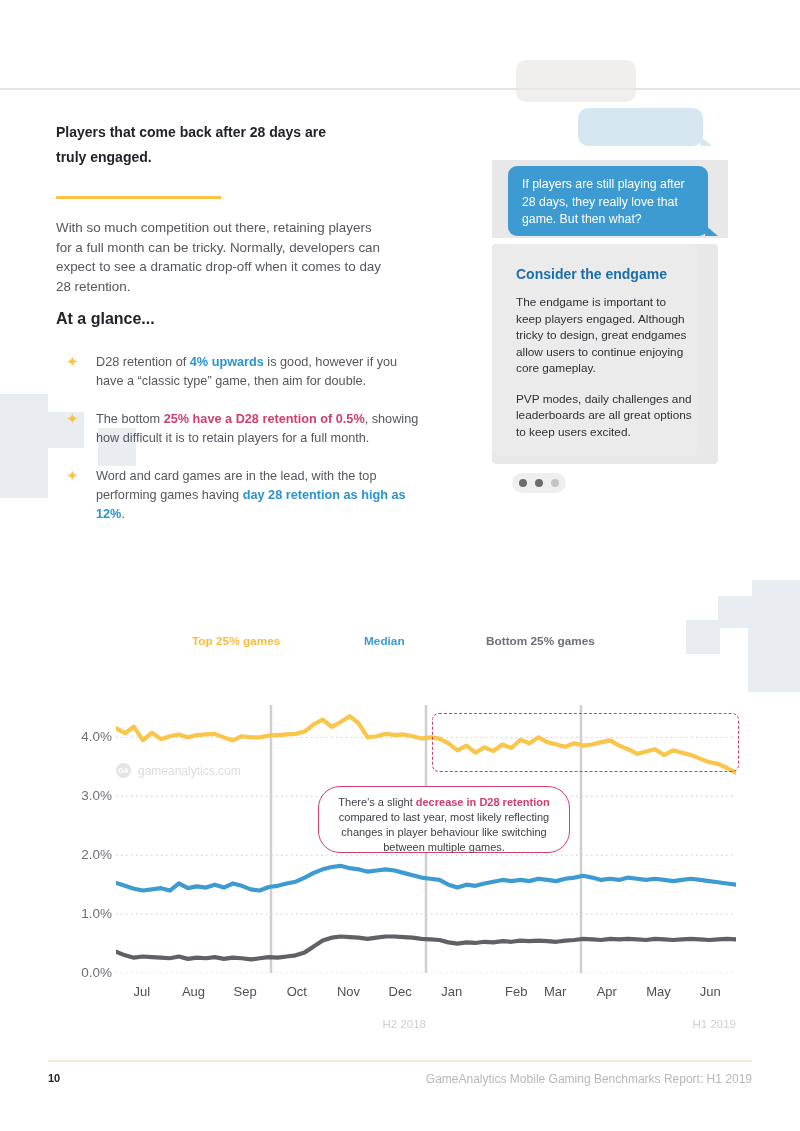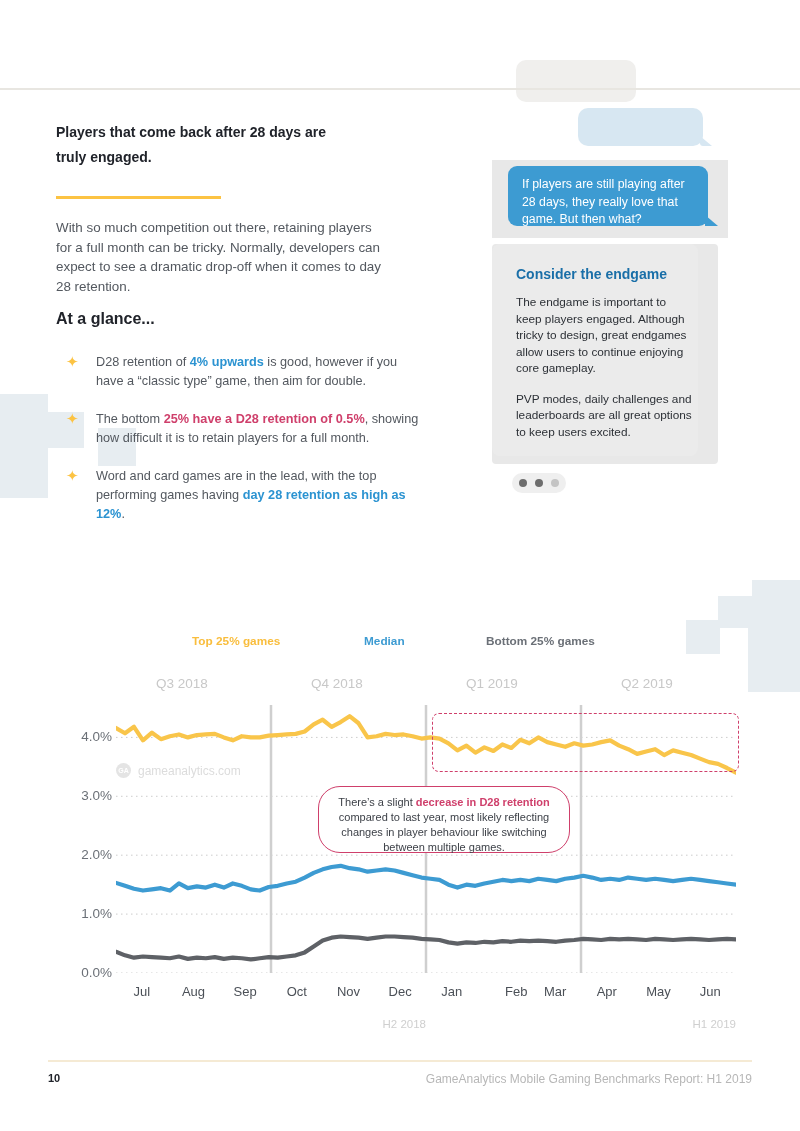--- a/index.html
+++ b/index.html
@@ -69,21 +69,21 @@
   }
   .chat-ghost-2:after{
     content:"";position:absolute;right:-9px;bottom:0px;width:0;height:0;
     border-left:12px solid #d7e7f2;border-top:10px solid transparent;
     border-bottom:0 solid transparent;border-bottom-left-radius:3px;
   }
   .chat-strip{
     position:absolute;left:492px;top:160px;width:236px;height:78px;background:#e8e8e8;
   }
   .chat-bubble{
-    position:absolute;left:508px;top:166px;width:200px;height:60px;
+    position:absolute;left:508px;top:166px;width:200px;height:70px;
     border-radius:9px;background:#3d9bd2;
     color:#ffffff;font-size:12.3px;line-height:17.5px;
     padding:10px 14px;box-sizing:border-box;
   }
   .chat-bubble:after{
     content:"";position:absolute;right:-10px;bottom:0;width:0;height:0;
     border-left:13px solid #3d9bd2;border-top:11px solid transparent;
   }
   .info-card{
     position:absolute;left:492px;top:244px;width:226px;height:220px;
@@ -224,26 +224,20 @@
     <span class="dot faded"></span>
   </div>
 
 
   <div class="legend">
     <span class="lg-top">Top 25% games</span>
     <span class="lg-med">Median</span>
     <span class="lg-bot">Bottom 25% games</span>
   </div>
 
-  <div class="qlabels" id="qlabels">
-      <span style="left: 156px;">Q3 2018</span>
-      <span style="left: 311px;">Q4 2018</span>
-      <span style="left: 466px;">Q1 2019</span>
-      <span style="left: 621px;">Q2 2019</span>
-    </div>
   <div class="ylabels" id="ylabels">
       <span style="top: 270px;">0.0%</span>
       <span style="top: 211.099px;">1.0%</span>
       <span style="top: 152.198px;">2.0%</span>
       <span style="top: 93.2967px;">3.0%</span>
       <span style="top: 34.3956px;">4.0%</span>
     </div>
 
   <svg class="plot" id="plot" viewBox="0 0 620 268" preserveAspectRatio="none">
       <line x1="0" x2="620" y1="268" y2="268" stroke="#cccccc" stroke-width="1" stroke-dasharray="1.5,3.5"></line>

